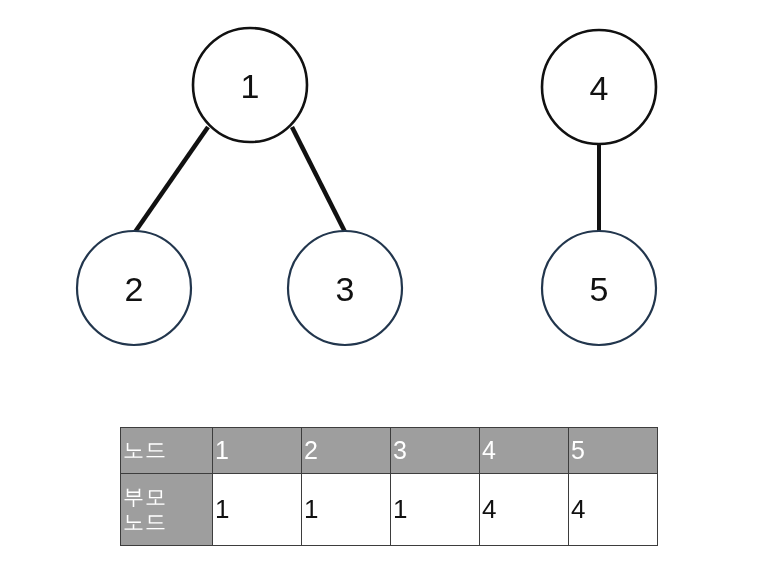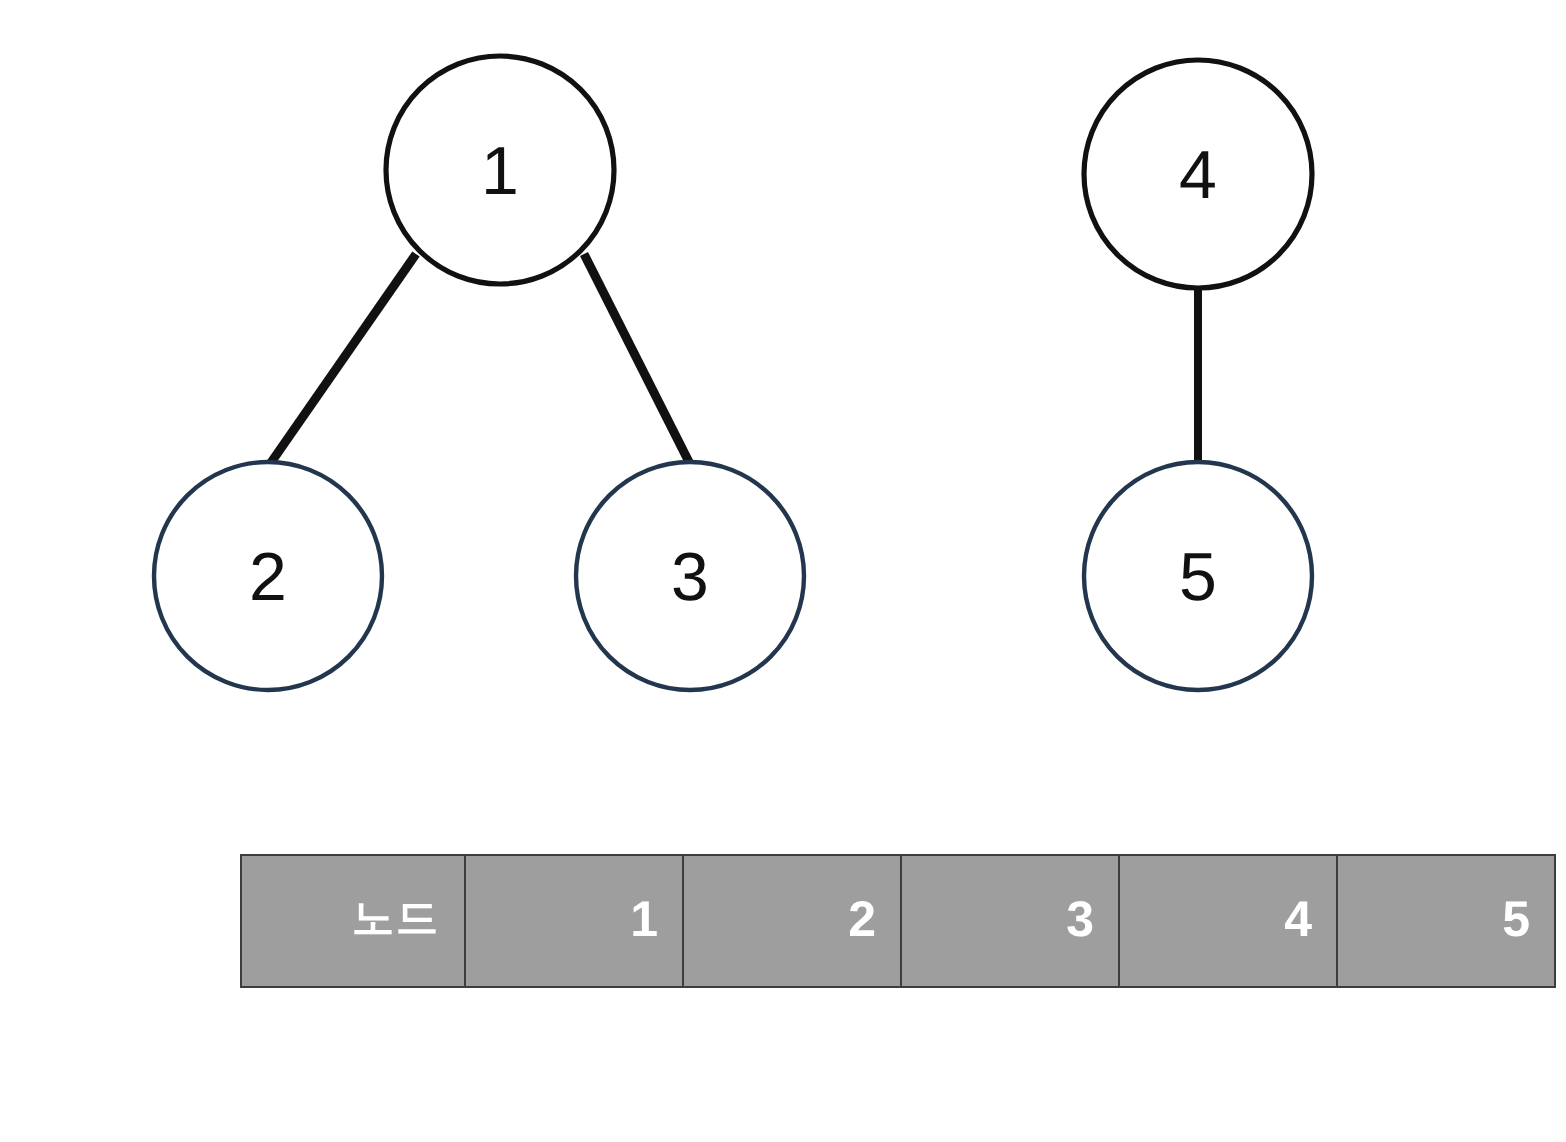--- a/index.html
+++ b/index.html
@@ -37,24 +37,24 @@
   #parent-table {
     position: absolute;
     left: 120px;
     top: 427px;
     border-collapse: collapse;
     table-layout: fixed;
   }
   #parent-table td,
   #parent-table th {
     border: 1.6px solid #3d3d3d;
-    padding: 12px;
-    text-align: right;
+    padding: 2px;
+    text-align: left;
     vertical-align: middle;
-    font-weight: bold;
+    font-weight: normal;
   }
   .col-head {
     width: 87px;
     background: #9e9e9e;
     color: #ffffff;
     font-size: 21px;
     letter-spacing: 1px;
     line-height: 1.18;
   }
   .col-head.tall {
@@ -116,14 +116,25 @@
 <table id="parent-table">
   <tbody>
     <tr>
       <th class="col-head">노드</th>
       <td class="head-cell">1</td>
       <td class="head-cell">2</td>
       <td class="head-cell">3</td>
       <td class="head-cell">4</td>
       <td class="head-cell">5</td>
     </tr>
+    <tr>
+      <th class="col-head tall">
+        <span class="stacked-line">부모</span>
+        <span class="stacked-line">노드</span>
+      </th>
+      <td class="value-cell">1</td>
+      <td class="value-cell">1</td>
+      <td class="value-cell">1</td>
+      <td class="value-cell">4</td>
+      <td class="value-cell">4</td>
+    </tr>
   </tbody>
 </table>
 
 </body></html>

